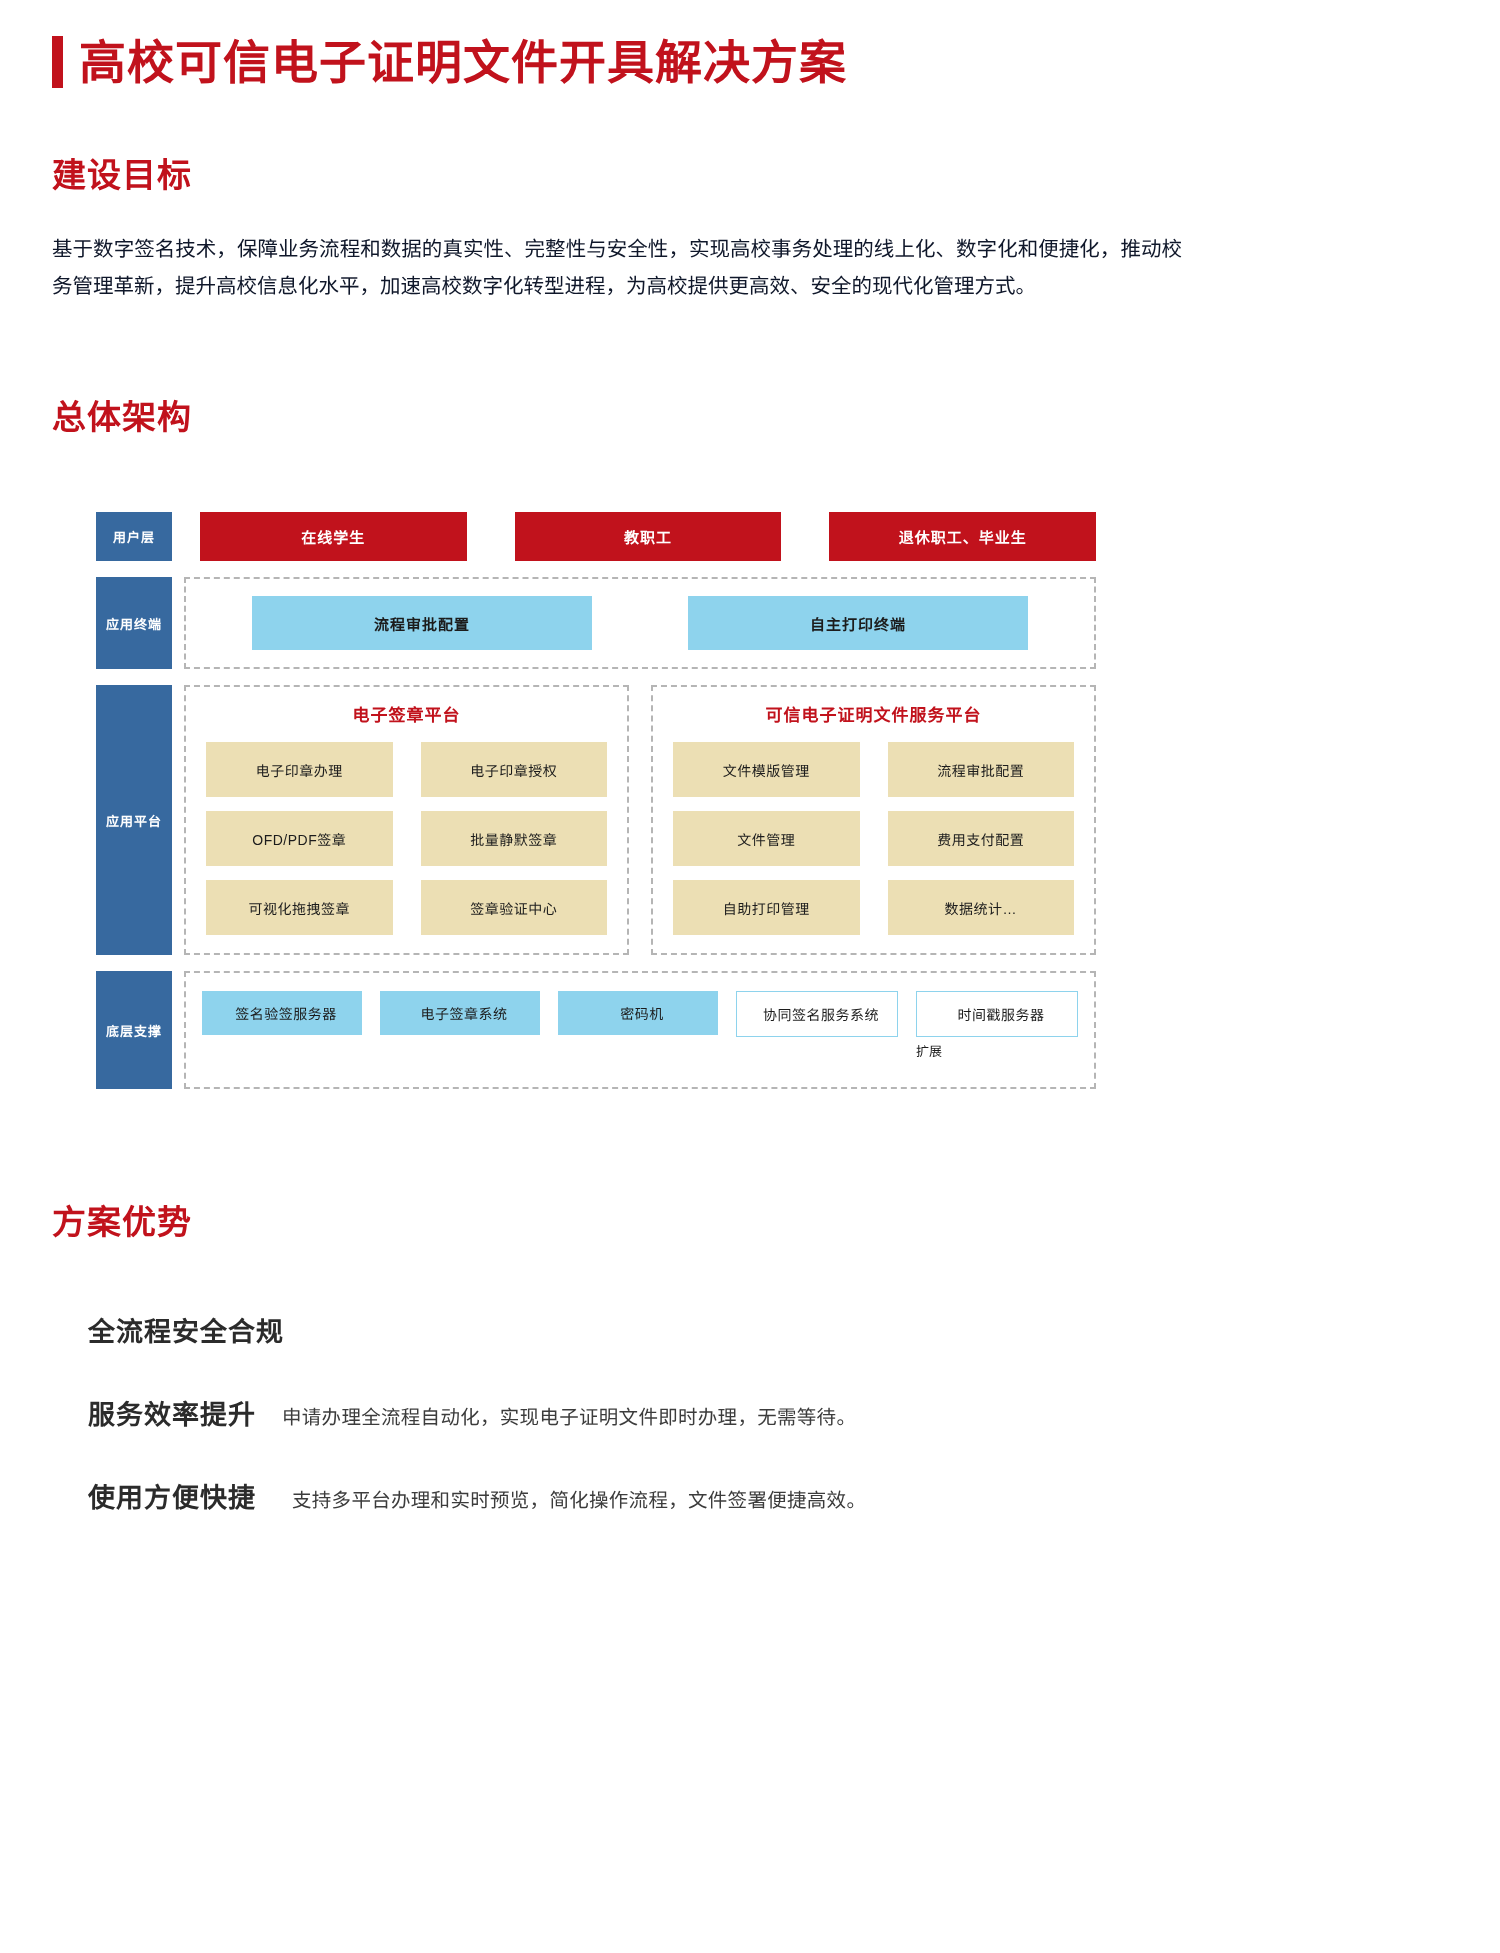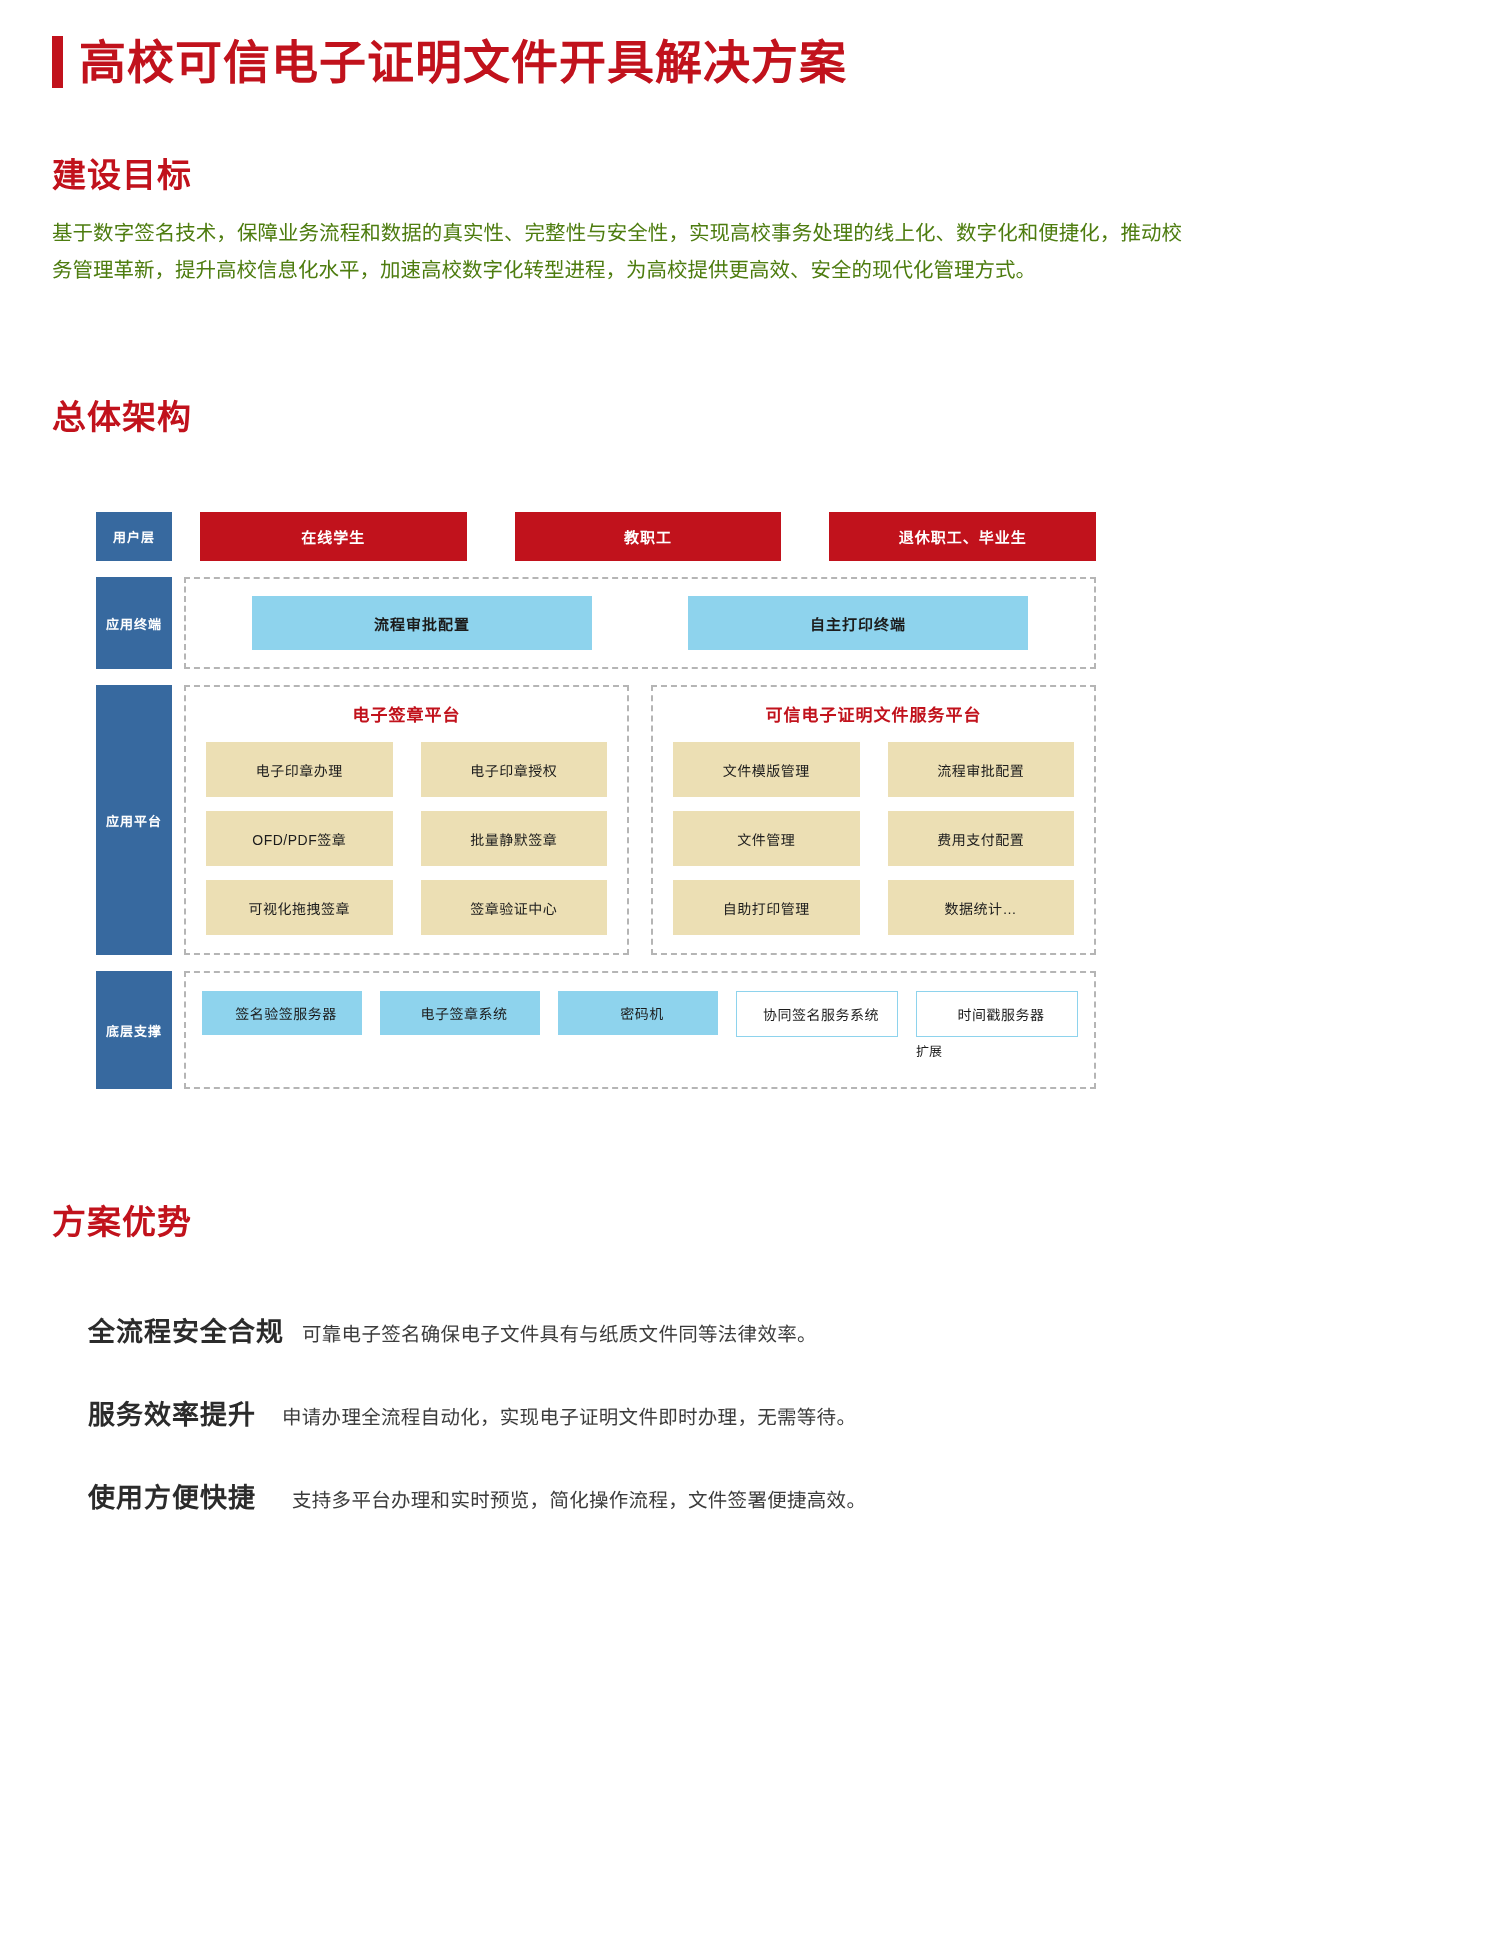--- a/index.html
+++ b/index.html
@@ -50,25 +50,25 @@
     white-space: nowrap;
   }
   #heading-goal { left: 52px; top: 158px; }
   #heading-arch { left: 52px; top: 400px; }
   #heading-adv  { left: 52px; top: 1205px; }
 
   
   .goal-paragraph {
     position: absolute;
     left: 52px;
-    top: 214px;
+    top: 230px;
     width: 1130px;
     font-size: 20.5px;
     line-height: 1.82;
-    color: #4d7c0f;
+    color: #0f172a;
     text-align: justify;
   }
 
   
   .arch {
     position: absolute;
     left: 96px;
     top: 512px;
     width: 1000px;
   }
@@ -317,21 +317,20 @@
     </div>
   </div>
 
 </div>
 
 <div class="section-heading" id="heading-adv">方案优势</div>
 
 <div class="advantages">
   <div class="adv-item" id="adv-0">
     <span class="adv-term">全流程安全合规</span>
-    <span class="adv-desc">可靠电子签名确保电子文件具有与纸质文件同等法律效率。</span>
   </div>
   <div class="adv-item" id="adv-1">
     <span class="adv-term">服务效率提升</span>
     <span class="adv-desc">申请办理全流程自动化，实现电子证明文件即时办理，无需等待。</span>
   </div>
   <div class="adv-item" id="adv-2">
     <span class="adv-term">使用方便快捷</span>
     <span class="adv-desc">支持多平台办理和实时预览，简化操作流程，文件签署便捷高效。</span>
   </div>
 </div>

